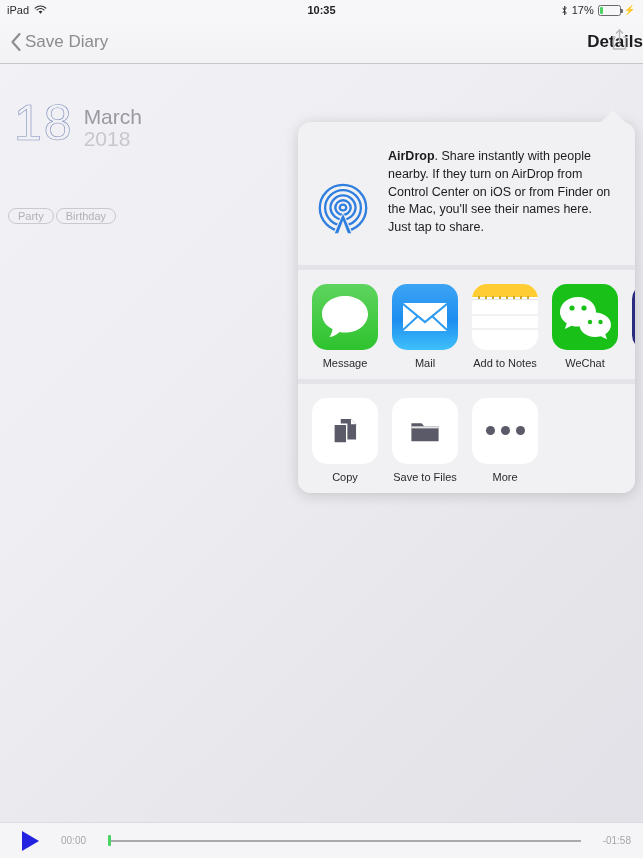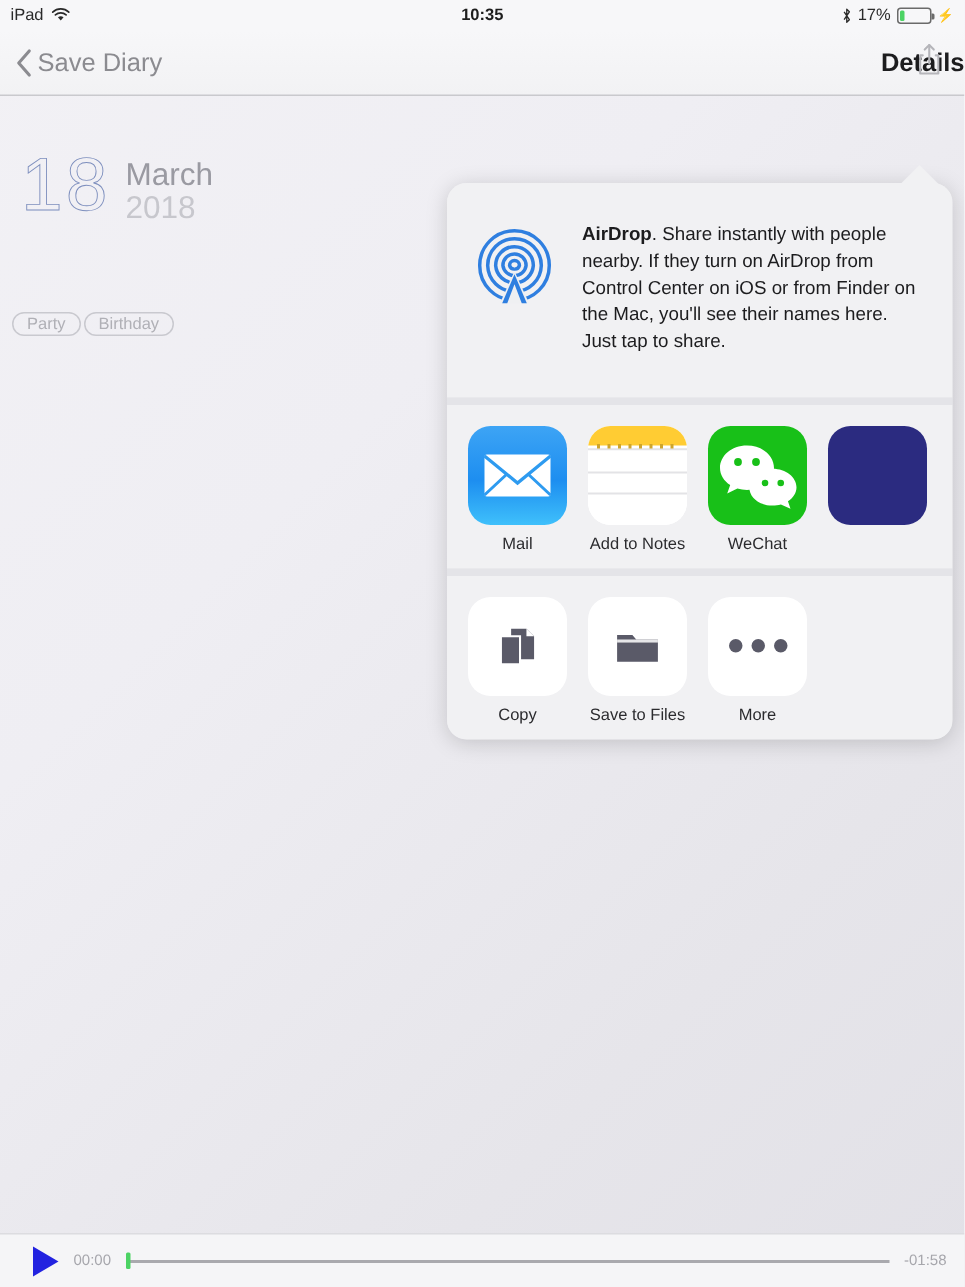--- a/index.html
+++ b/index.html
@@ -112,21 +112,21 @@
     width: 0; height: 0;
     border-left: 13px solid transparent;
     border-right: 13px solid transparent;
     border-bottom: 13px solid #f1f1f3;
     z-index: 6;
   }
   .pop-section { background: #f1f1f3; }
   .pop-sep { height: 5px; background: #e4e4e8; }
 
   .airdrop-row {
-    display: flex; align-items: flex-start; gap: 16px;
+    display: flex; align-items: flex-end; gap: 16px;
     padding: 24px 18px 28px 16px;
   }
   .airdrop-icon { flex: 0 0 auto; width: 58px; height: 58px; margin-top: 2px; }
   .airdrop-text {
     font-size: 12.5px; line-height: 1.42; color: #1c1c1e;
     padding-top: 2px;
   }
   .airdrop-text b { font-weight: bold; }
 
   .apps-row, .actions-row { display: flex; padding: 14px 0 10px 14px; gap: 14px; }
@@ -145,21 +145,21 @@
     width: 66px; height: 66px; border-radius: 15px; background: #ffffff;
     display: flex; align-items: center; justify-content: center;
   }
   .dots { display: flex; gap: 6px; }
   .dots span { width: 9px; height: 9px; border-radius: 50%; background: #5a5a68; }
 
   
   .player {
     position: absolute; bottom: 0; left: 0; right: 0; height: 36px;
     background: #f5f5f7; border-top: 1px solid #dcdce0;
-    display: flex; align-items: center; padding: 0 12px; gap: 10px;
+    display: flex; align-items: center; padding: 0 12px; gap: 22px;
   }
   .play-btn { width: 0; height: 0; border-left: 17px solid #2222e0;
     border-top: 10px solid transparent; border-bottom: 10px solid transparent;
     cursor: pointer; margin-left: 10px; }
   .time-cur, .time-rem { font-size: 10px; color: #a6a6ac; }
   .track { flex: 1; height: 10px; position: relative; display: flex; align-items: center; }
   .track-line { width: 100%; height: 2px; background: #a9a9ae; }
   .track-knob {
     position: absolute; left: 0; width: 3px; height: 11px;
     background: #4cd364; border-radius: 1px; cursor: pointer;
@@ -253,20 +253,26 @@
           <b>AirDrop</b><span>. Share instantly with people nearby. If they turn on AirDrop from Control Center on iOS or from Finder on the Mac, you'll see their names here. Just tap to share.</span>
         </div>
       </div>
     </div>
 
     <div class="pop-sep"></div>
 
     <div class="pop-section">
       <div class="apps-row" id="apps-row">
           <div class="app-cell">
+            <div class="app-icon ic-message"><svg viewBox="0 0 66 66" width="66" height="66">
+                <path d="M33 12 C20 12 10 20 10 30 C10 36.5 14 42 20.5 45 C20 49.5 17.5 53 17.5 53 C22.5 52.5 26 49.5 27.5 48 C29.3 48.4 31.1 48.6 33 48.6 C46 48.6 56 40.5 56 30 C56 20 46 12 33 12 Z" fill="#ffffff"></path>
+              </svg></div>
+            <div class="app-label">Message</div>
+          </div>
+          <div class="app-cell">
             <div class="app-icon ic-mail"><svg viewBox="0 0 66 66" width="66" height="66">
                 <rect x="11" y="19" width="44" height="28" rx="1.5" fill="#ffffff"></rect>
                 <path d="M11 20 L33 38 L55 20" stroke="#2e9bf0" stroke-width="2.2" fill="none"></path>
                 <path d="M11 46 L26 32 M55 46 L40 32" stroke="#2e9bf0" stroke-width="2" fill="none"></path>
               </svg></div>
             <div class="app-label">Mail</div>
           </div>
           <div class="app-cell">
             <div class="app-icon ic-notes"><svg viewBox="0 0 66 66" width="66" height="66">
                 <rect x="0" y="0" width="66" height="66" fill="#ffffff"></rect>

